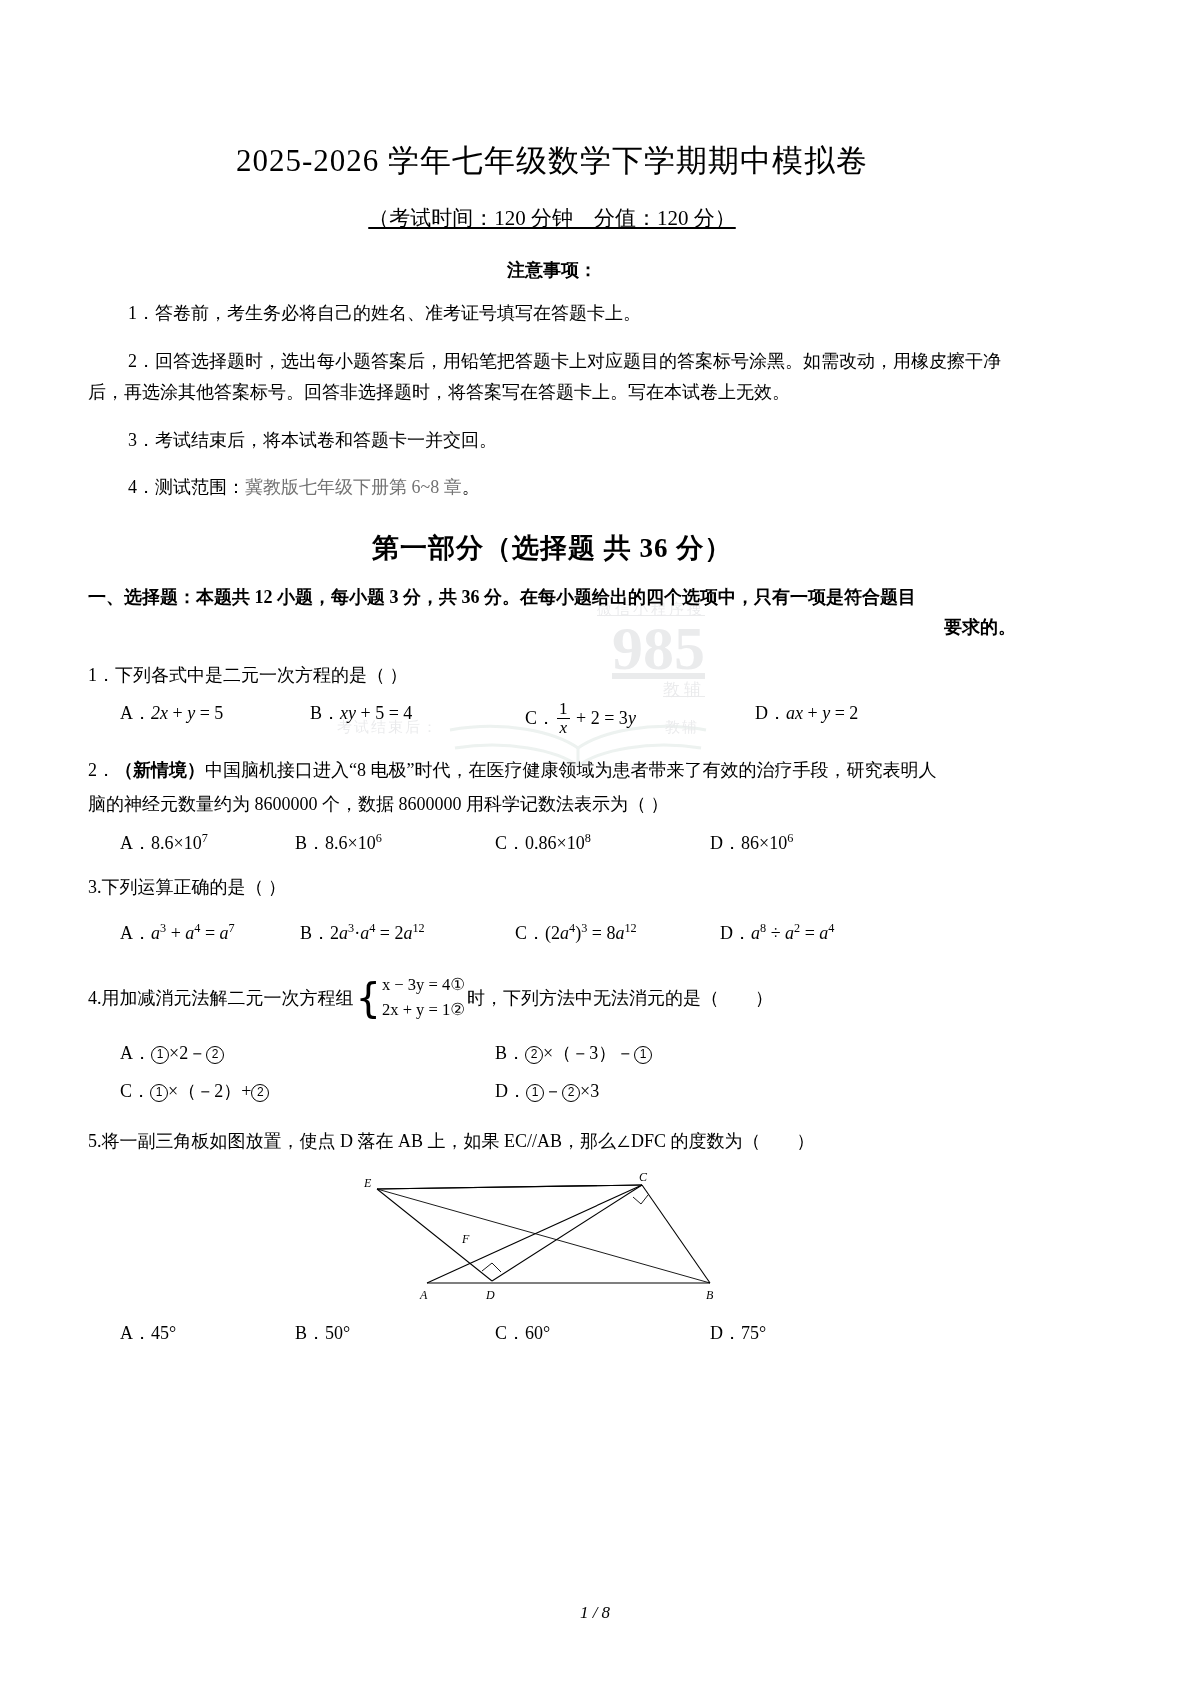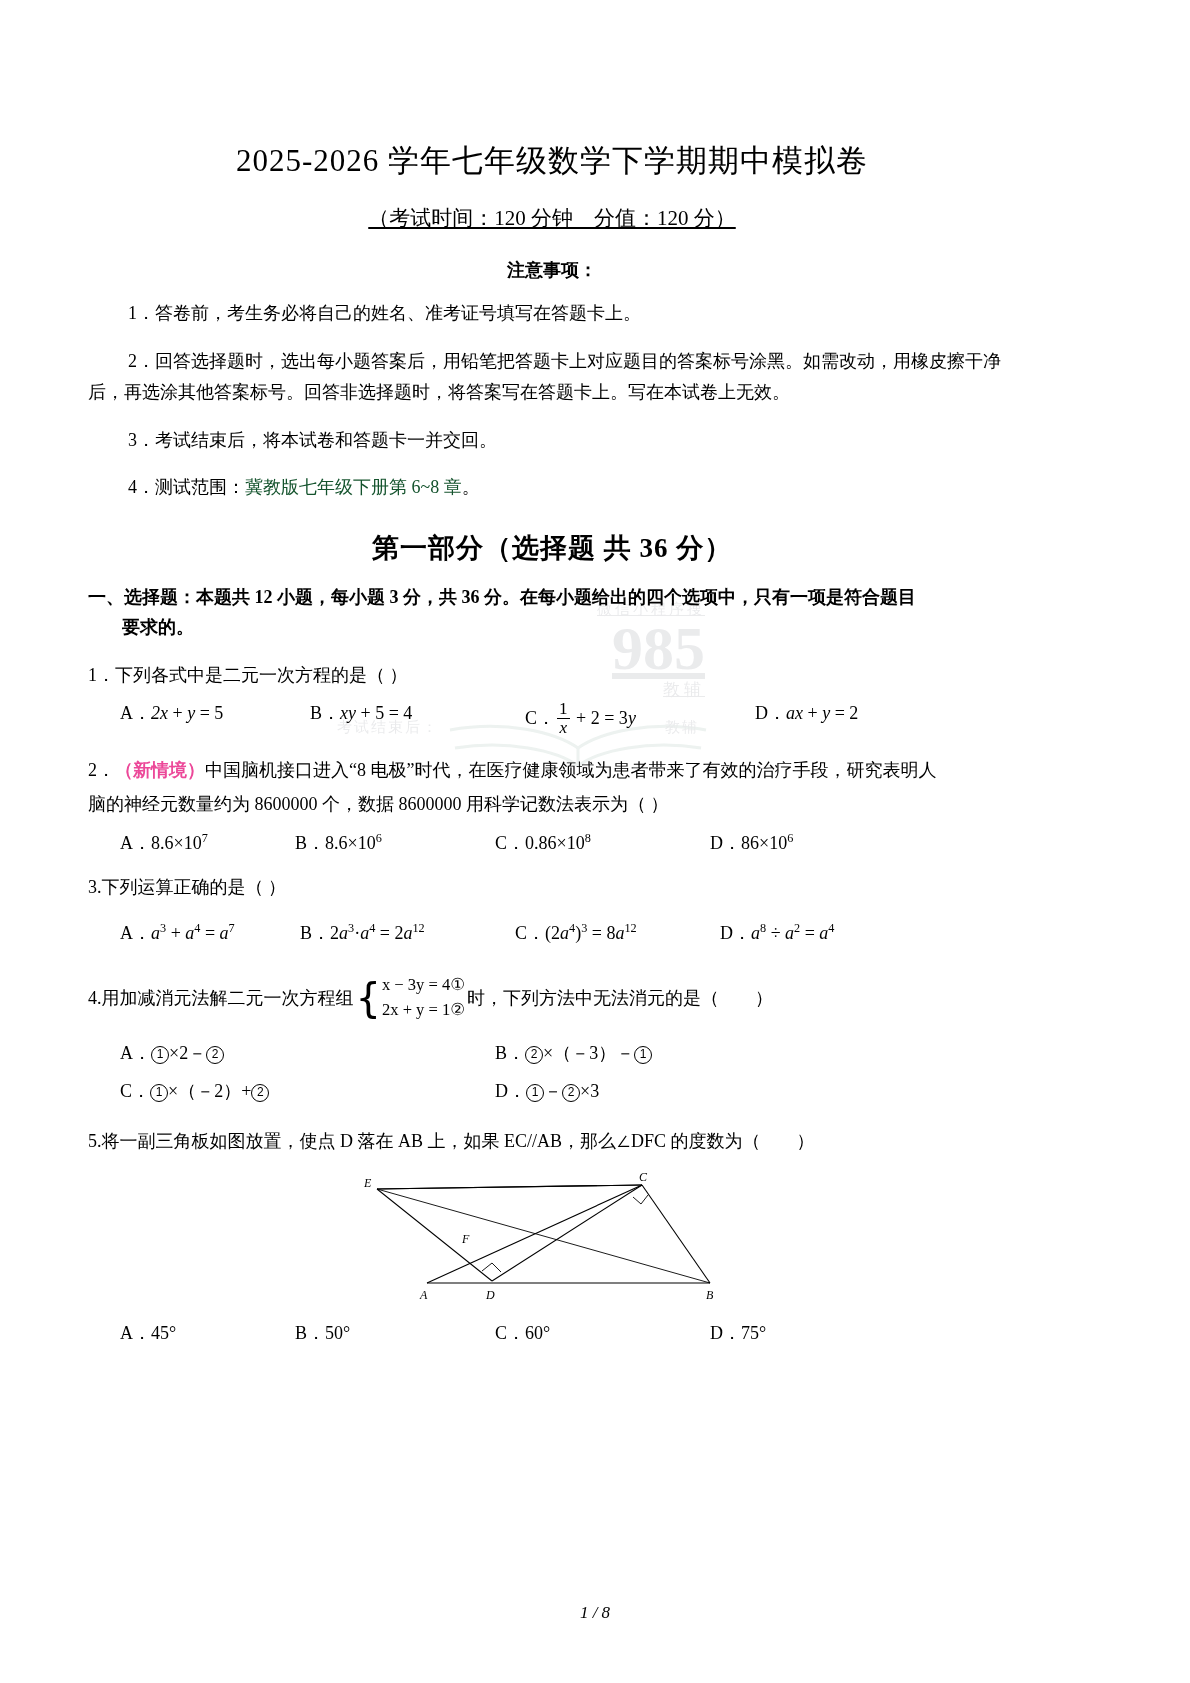--- a/index.html
+++ b/index.html
@@ -65,37 +65,37 @@
     margin-top:26px;
     margin-left:0px;
     text-align:center;
   }
   .notice-item {
     font-size:18px;
     margin-top:16px;
     text-indent:40px;
     line-height:1.75;
   }
-  .red { color:#14532d; }
-  .red-b { color:#ec4899; font-weight:bold; }
+  .red { color:#737373; }
+  .red-b { color:#000000; font-weight:bold; }
 
   h2.part {
     text-align:center;
     font-size:27px;
     font-weight:bold;
     margin:26px 0 0 0;
     letter-spacing:1px;
   }
   .sec-intro {
     font-size:18px;
     margin-top:16px;
     line-height:1.7;
     font-weight:bold;
   }
-  .sec-intro .ind { display:block; padding-left:34px; }
+  .sec-intro .ind { display:block; padding-left:34px;text-align:right; }
 
   .q {
     font-size:18px;
     margin-top:16px;
     line-height:1.8;
   }
   .q2line { margin-top:2px; }
   .opts {
     font-size:18px;
     margin-top:10px;

